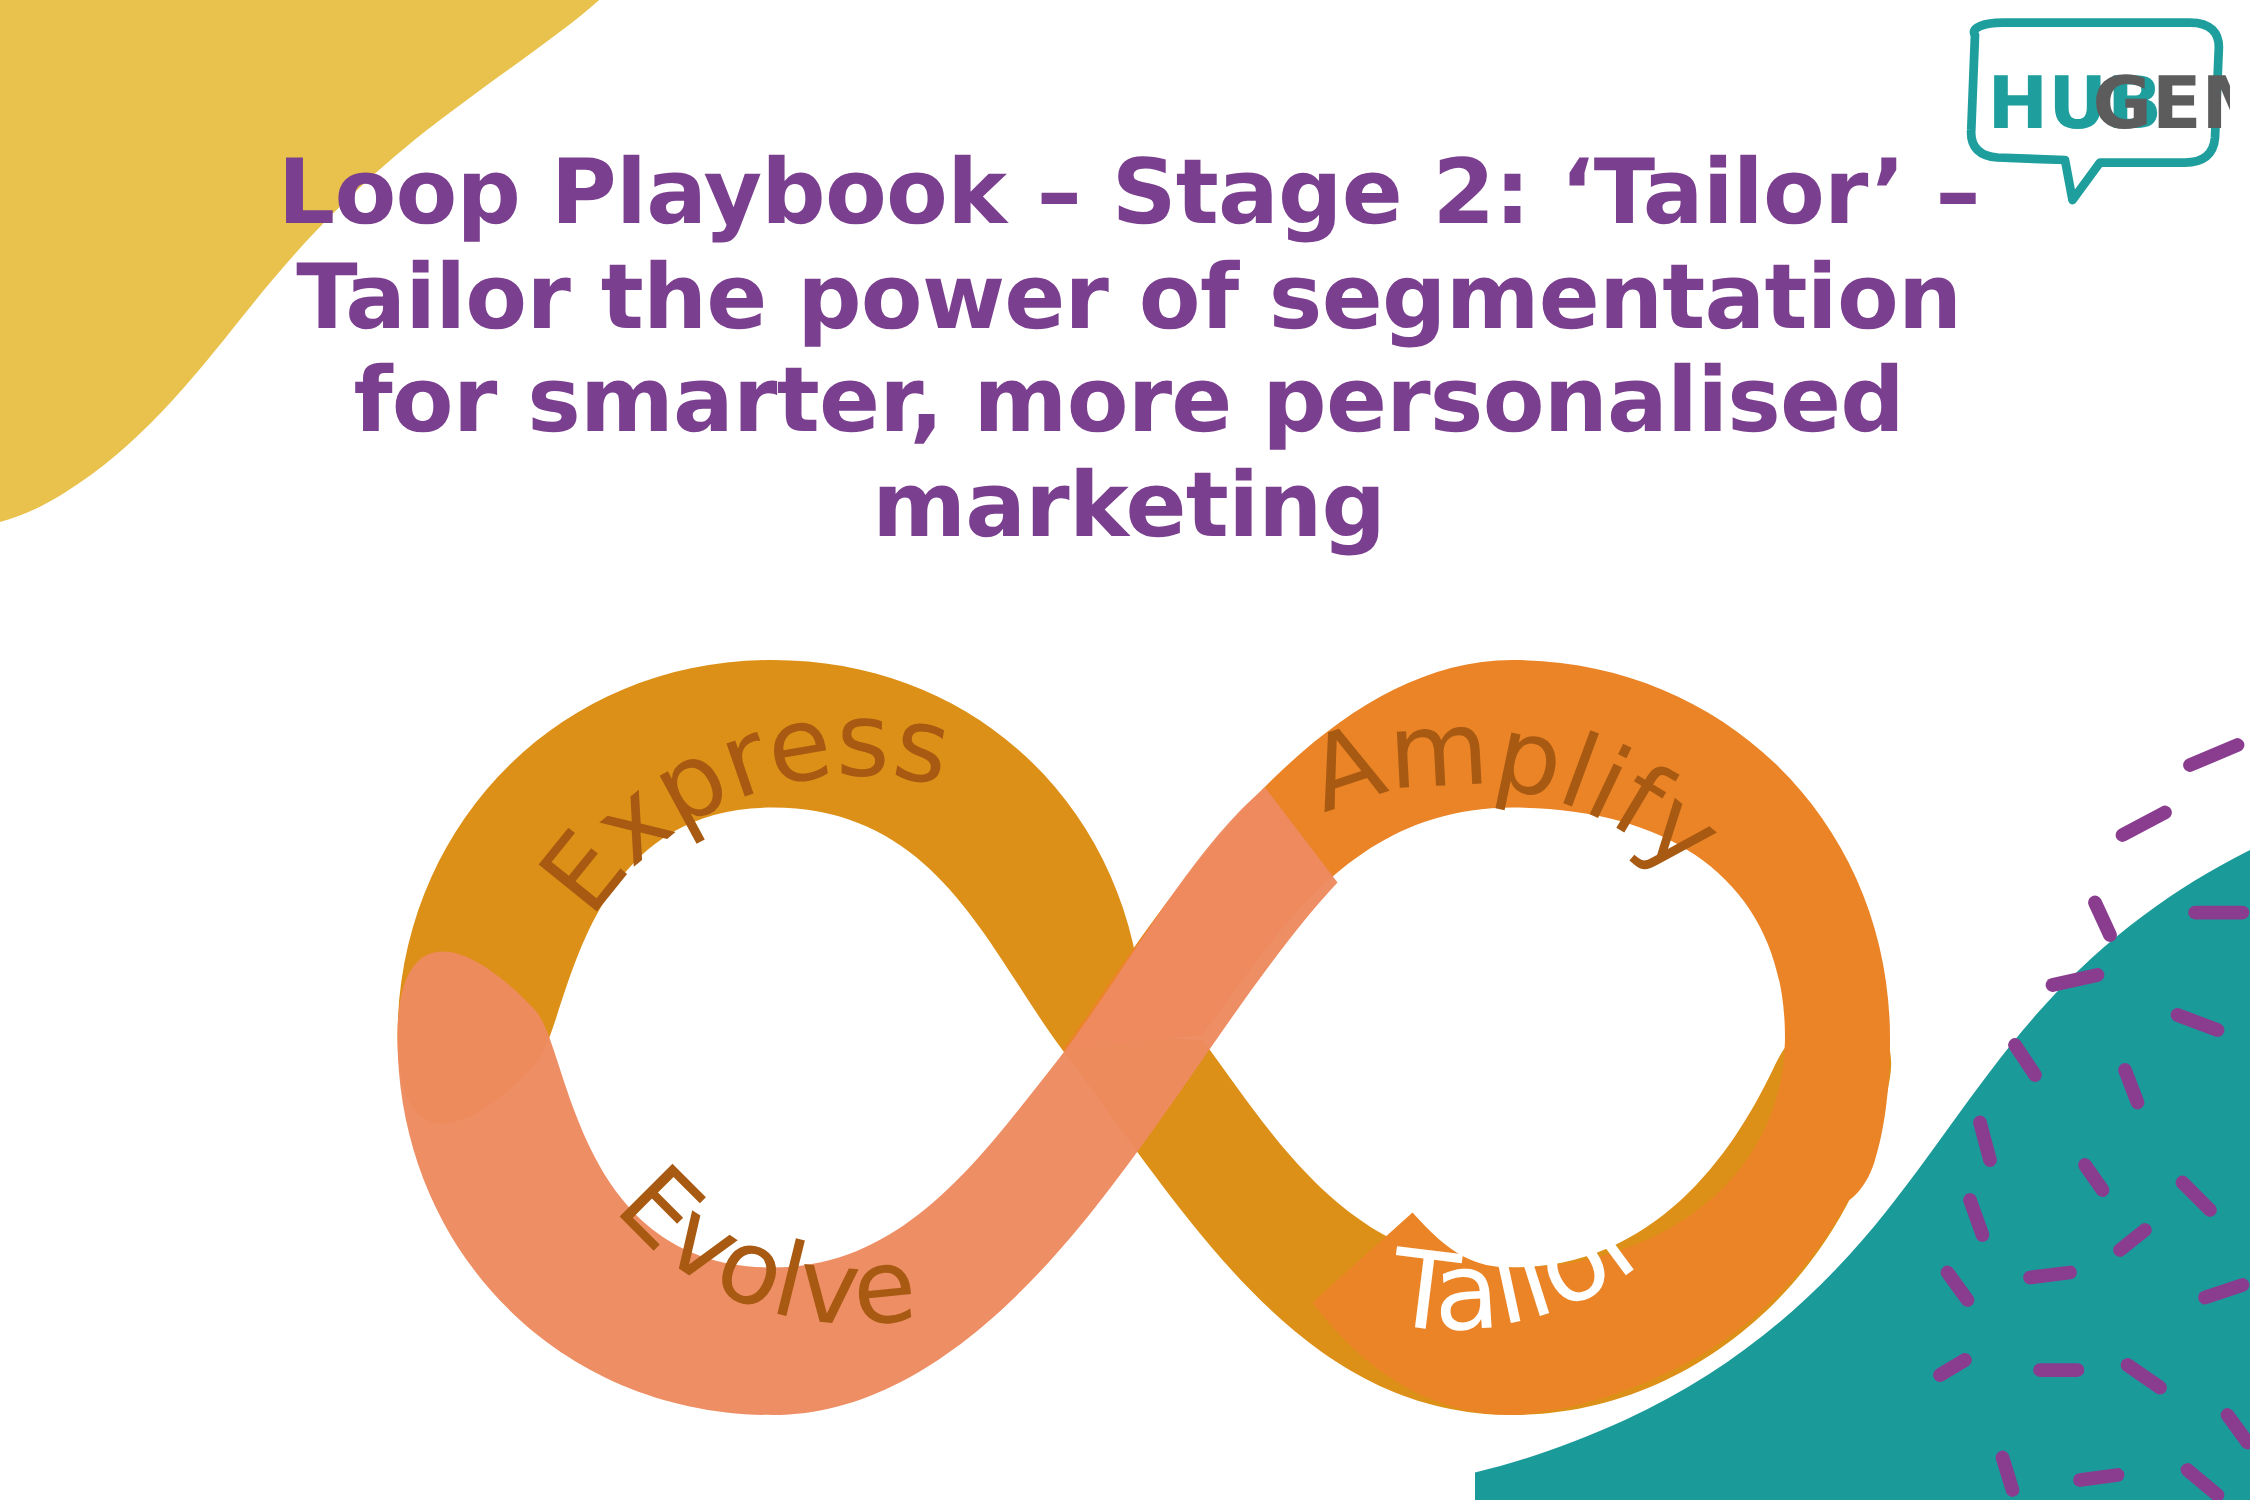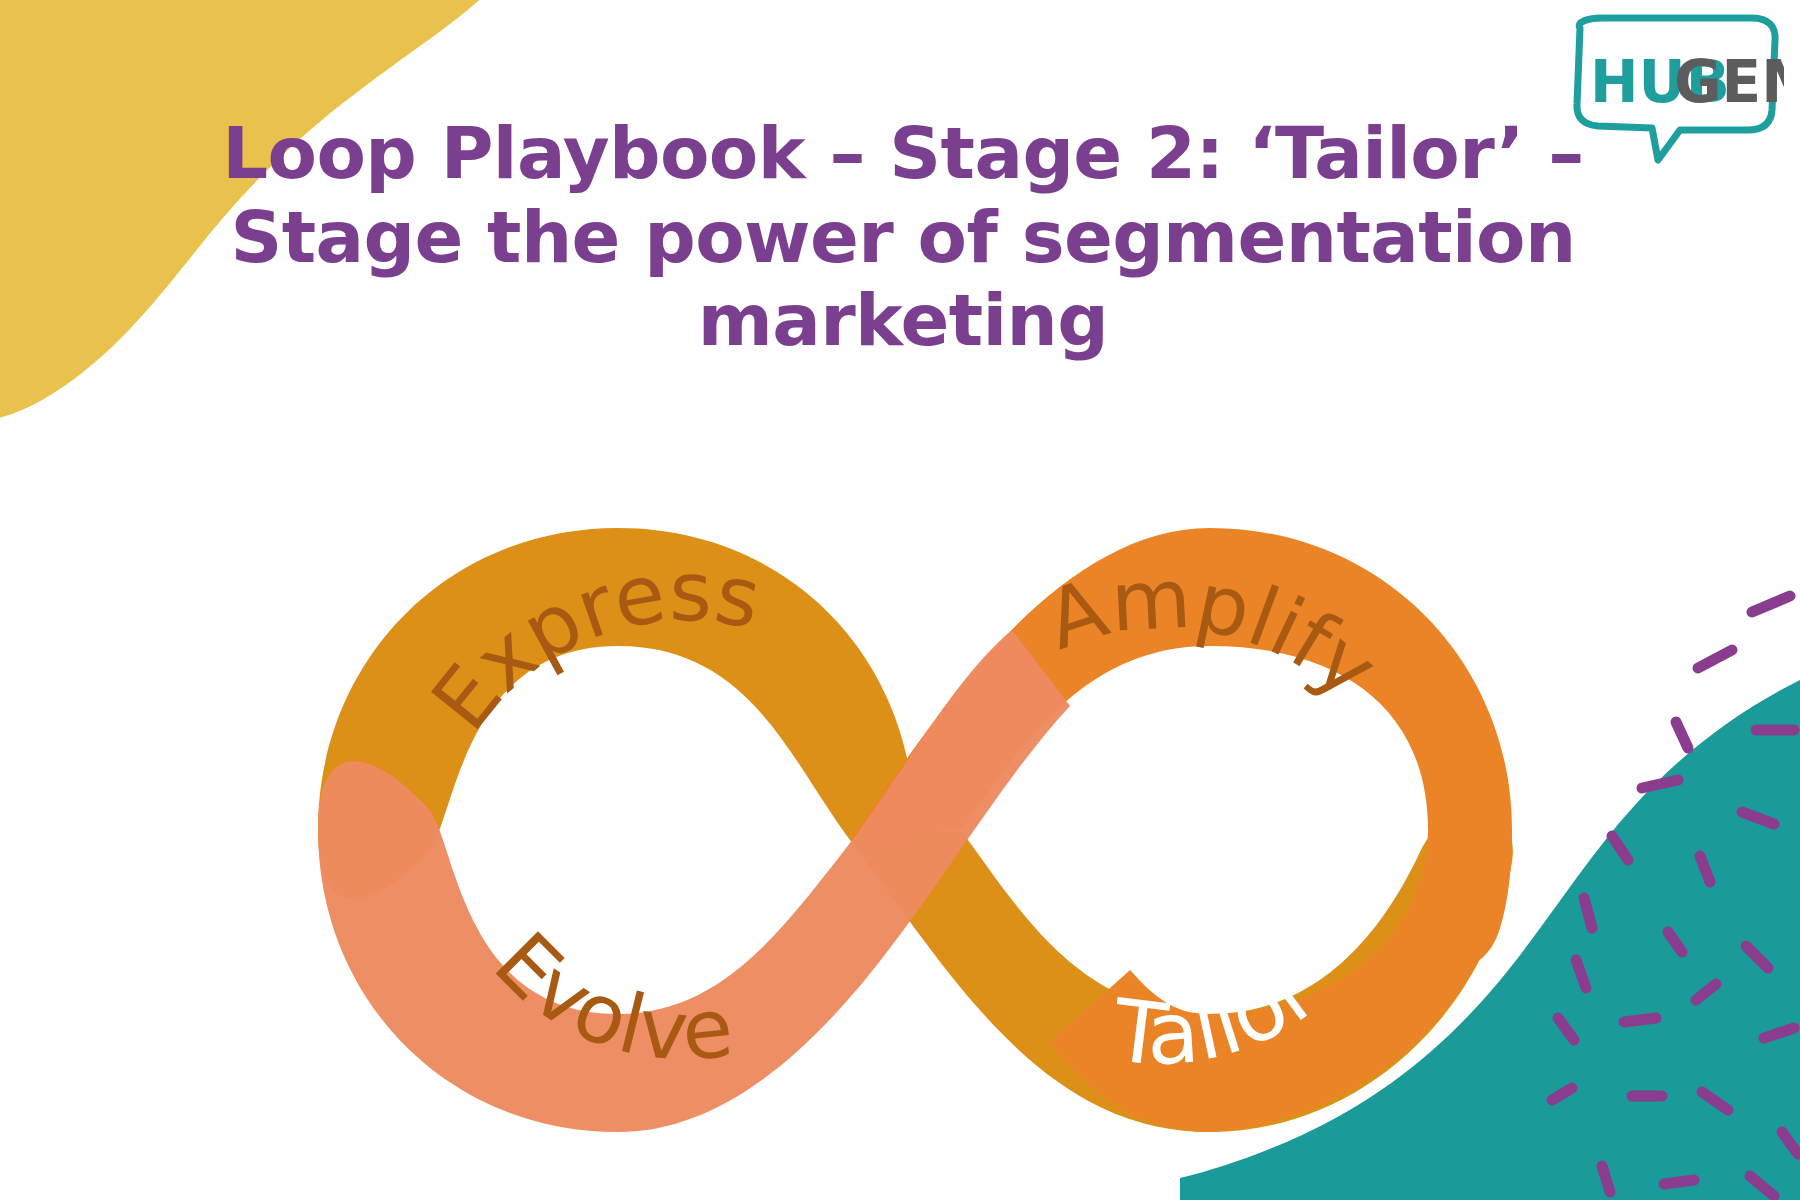--- a/index.html
+++ b/index.html
@@ -127,21 +127,22 @@
   <svg id="logo" viewBox="0 0 222 152">
     <path d="M18,14 C14,8 26,4 40,4 L190,4 C206,4 214,12 213,26
              L210,96 C209,110 200,116 186,116 L118,116
              L96,146 L90,114 L36,112 C22,111 14,104 15,90 Z" fill="none" stroke="#1f9e9e" stroke-width="7" stroke-linecap="round" stroke-linejoin="round"></path>
     <text x="28" y="88" font-family="DejaVu Sans, sans-serif" font-size="58" font-weight="bold" fill="#1f9e9e">HUB</text>
     <text x="112" y="88" font-family="DejaVu Sans, sans-serif" font-size="58" font-weight="bold" fill="#5c5c5c">GEM</text>
   </svg>
 
   <div id="title-block">
     <div class="title-line">Loop Playbook – Stage 2: ‘Tailor’ –</div>
-    <div class="title-line">Stage the power of segmentation</div>
+    <div class="title-line">Tailor the power of segmentation</div>
+    <div class="title-line">for smarter, more personalised</div>
     <div class="title-line">marketing</div>
   </div>
 
   <svg id="loop-diagram" viewBox="0 0 1330 720">
     <defs>
 
       <path id="path-express" d="M 205,300 A 255,255 0 0 1 540,172" fill="none"></path>
       <path id="path-amplify" d="M 800,186 A 255,255 0 0 1 1140,292" fill="none"></path>
       <path id="path-evolve" d="M 210,448 A 250,250 0 0 0 540,566" fill="none"></path>
       <path id="path-tailor" d="M 800,568 A 250,250 0 0 0 1135,452" fill="none"></path>

